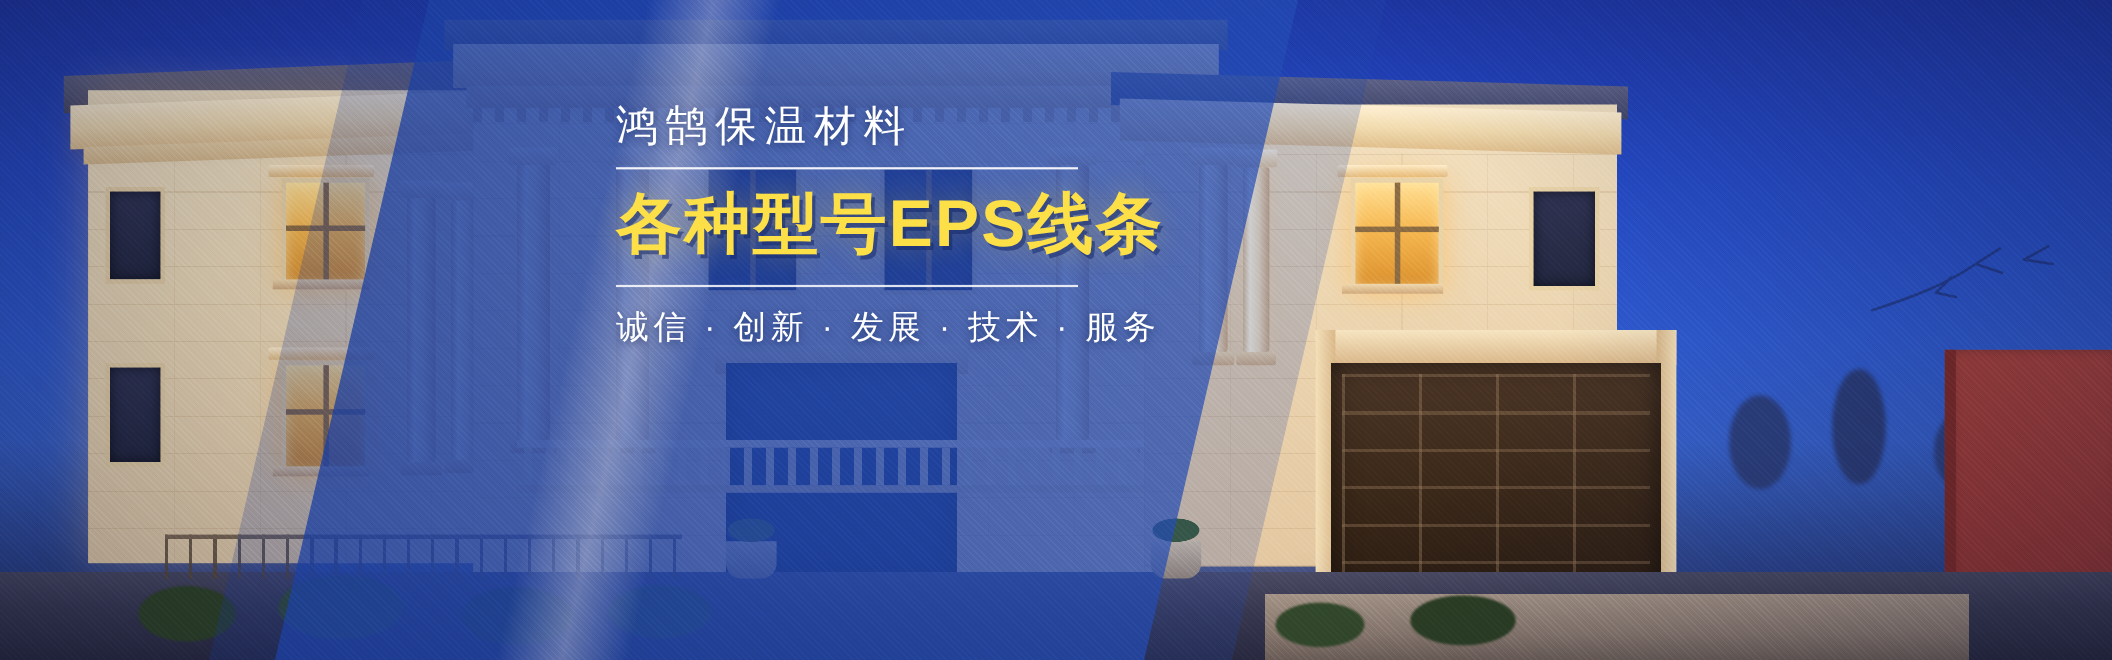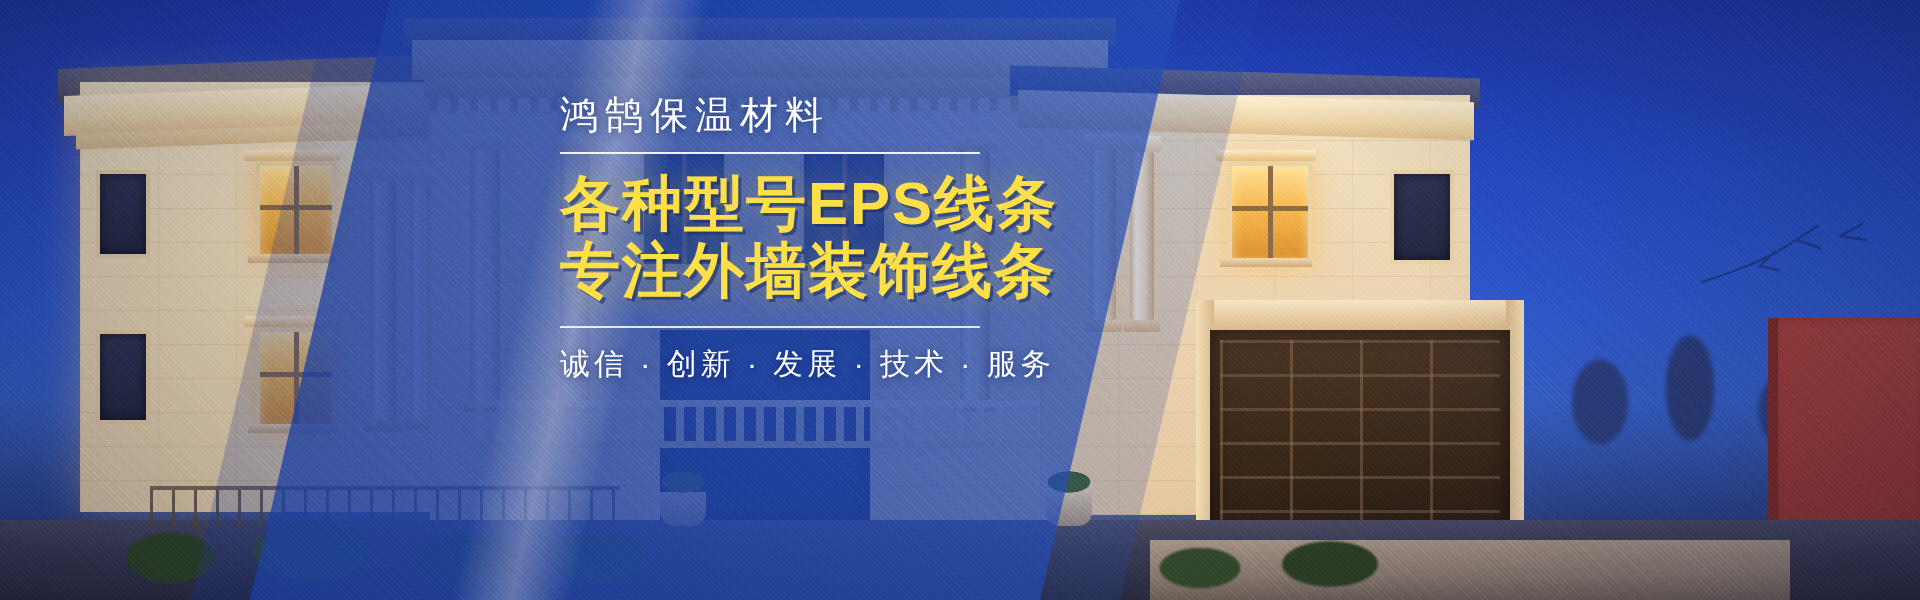--- a/index.html
+++ b/index.html
@@ -420,18 +420,17 @@
   <div class="overlay-soft"></div>
   <div class="overlay"></div>
   <div class="lightbeam"></div>
 
   <div class="hatch"></div>
 
   <div class="textblock">
     <p class="eyebrow">鸿鹄保温材料</p>
     <div class="rule"></div>
     <h1 class="headline">各种型号EPS线条</h1>
-    <h1 class="headline">专注外墙装饰线条</h1>
     <div class="rule2"></div>
     <p class="tagline">诚信 · 创新 · 发展 · 技术 · 服务</p>
   </div>
 
 </div>
 
 </body></html>

